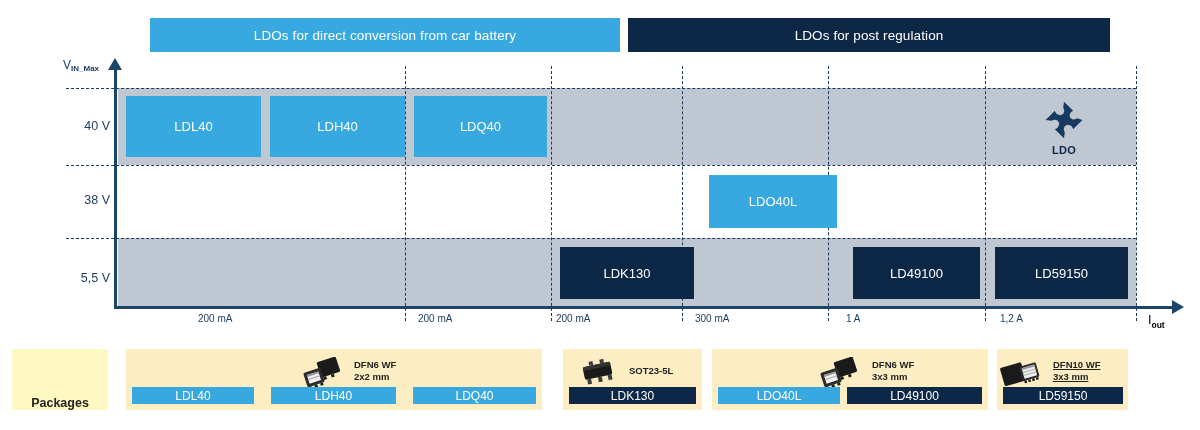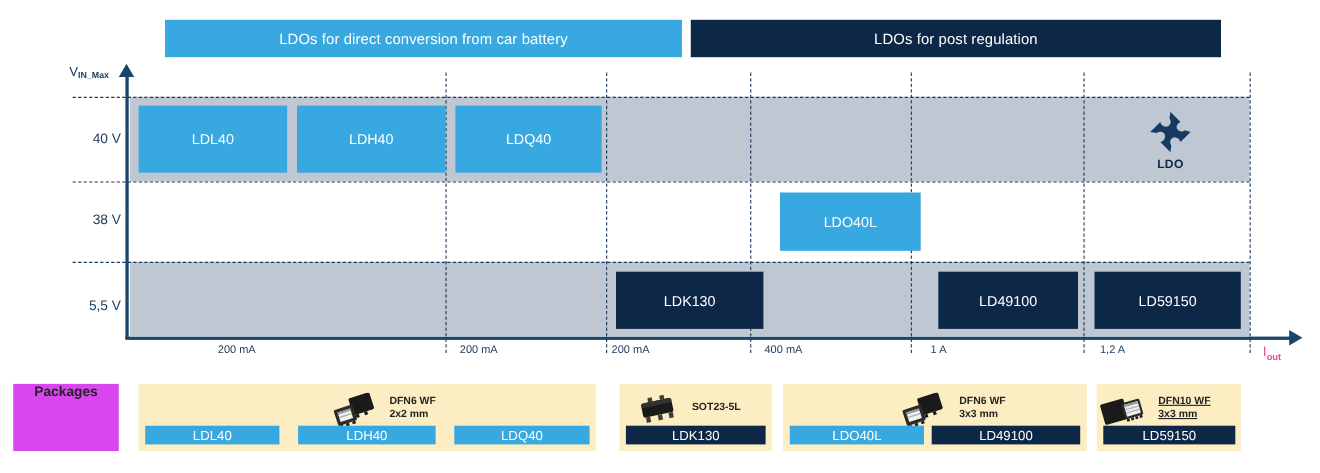--- a/index.html
+++ b/index.html
@@ -23,21 +23,21 @@
   #y-arrow{position:absolute;left:108px;top:58px;width:0;height:0;
     border-left:7px solid transparent;border-right:7px solid transparent;
     border-bottom:12px solid #1b4568;}
   #x-axis{position:absolute;left:114px;top:306px;width:1060px;height:3px;background:#1b4568;}
   #x-arrow{position:absolute;left:1172px;top:300px;width:0;height:0;
     border-top:7px solid transparent;border-bottom:7px solid transparent;
     border-left:12px solid #1b4568;}
 
   .y-axis-title{position:absolute;left:63px;top:58px;font-size:12px;color:#1b3a5c;}
   .y-axis-title sub{font-size:8px;font-weight:bold;vertical-align:baseline;position:relative;top:2px;}
-  .x-axis-title{position:absolute;left:1148px;top:313px;font-size:12.5px;color:#ec4899;font-weight:500;}
+  .x-axis-title{position:absolute;left:1148px;top:313px;font-size:12.5px;color:#000000;font-weight:500;}
   .x-axis-title sub{font-size:8.5px;font-weight:bold;}
 
   
   .hrule{position:absolute;left:66px;width:1070px;border-top:1.5px dashed #1b3a5c;height:0;}
 
   
   .vrule{position:absolute;top:66px;height:255px;border-left:1.5px dashed #1b3a5c;width:0;}
 
   
   .ytick{position:absolute;left:66px;width:44px;text-align:right;
@@ -58,21 +58,21 @@
   .chip.navy{background:#0d2747;}
 
   
   #ldo-mark{position:absolute;left:1032px;top:100px;width:64px;height:56px;
             display:flex;flex-direction:column;align-items:center;justify-content:space-between;}
   #ldo-mark .mark-label{font-size:11px;font-weight:bold;color:#0d2747;margin-top:1px;letter-spacing:.3px;}
 
   
   #packages-label{
     position:absolute;left:12px;top:349px;width:96px;height:61px;
-    background:#d946ef;display:flex;align-items:flex-start;justify-content:center;
+    background:#fef9c3;display:flex;align-items:flex-end;justify-content:center;
     font-size:12.5px;font-weight:bold;color:#232323;
   }
   .pkg-group{position:absolute;top:349px;height:61px;background:#fceec2;}
   .pkg-chip{
     position:absolute;bottom:6px;height:17px;
     display:flex;align-items:center;justify-content:center;
     font-size:12px;color:#ffffff;
   }
   .pkg-chip.blue{background:#37a8e0;}
   .pkg-chip.navy{background:#0d2747;}
@@ -118,21 +118,21 @@
 <div class="vrule" style="left:985px;"></div>
 <div class="vrule" style="left:1136px;"></div>
 
 <div class="ytick" style="top:119px;">40 V</div>
 <div class="ytick" style="top:193px;">38 V</div>
 <div class="ytick" style="top:271px;">5,5 V</div>
 
 <div class="xtick" style="left:198px;width:120px;">200 mA</div>
 <div class="xtick" style="left:418px;width:120px;">200 mA</div>
 <div class="xtick" style="left:556px;width:120px;">200 mA</div>
-<div class="xtick" style="left:695px;width:120px;">400 mA</div>
+<div class="xtick" style="left:695px;width:120px;">300 mA</div>
 <div class="xtick" style="left:846px;width:120px;">1 A</div>
 <div class="xtick" style="left:1000px;width:120px;">1,2 A</div>
 
 <div class="chip blue" style="left:126px;top:96px;width:135px;height:61px;">
   <span>LDL40</span>
 </div>
 <div class="chip blue" style="left:270px;top:96px;width:135px;height:61px;">
   <span>LDH40</span>
 </div>
 <div class="chip blue" style="left:414px;top:96px;width:133px;height:61px;">

